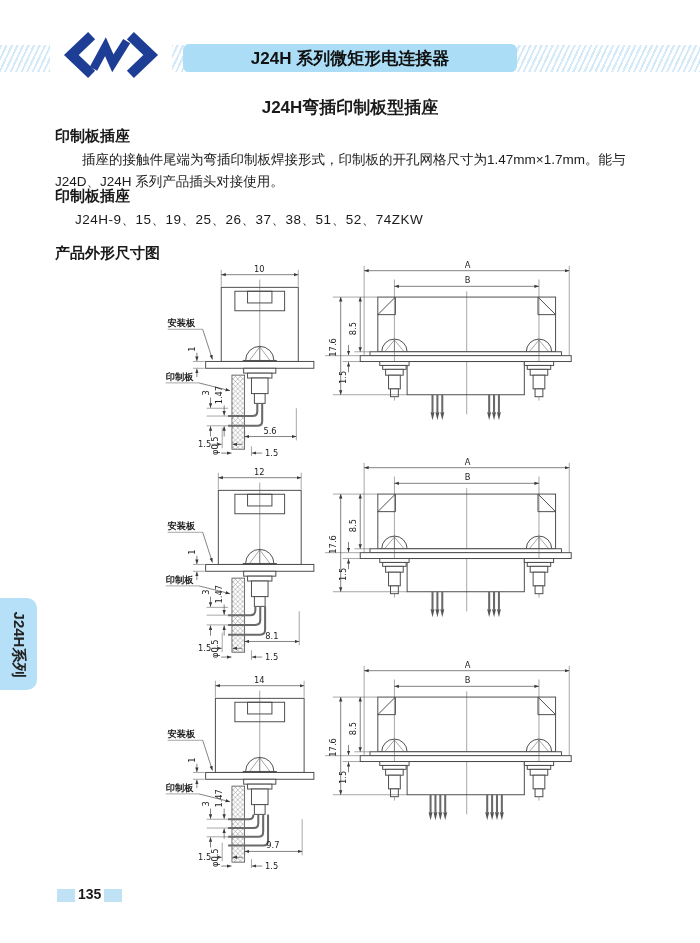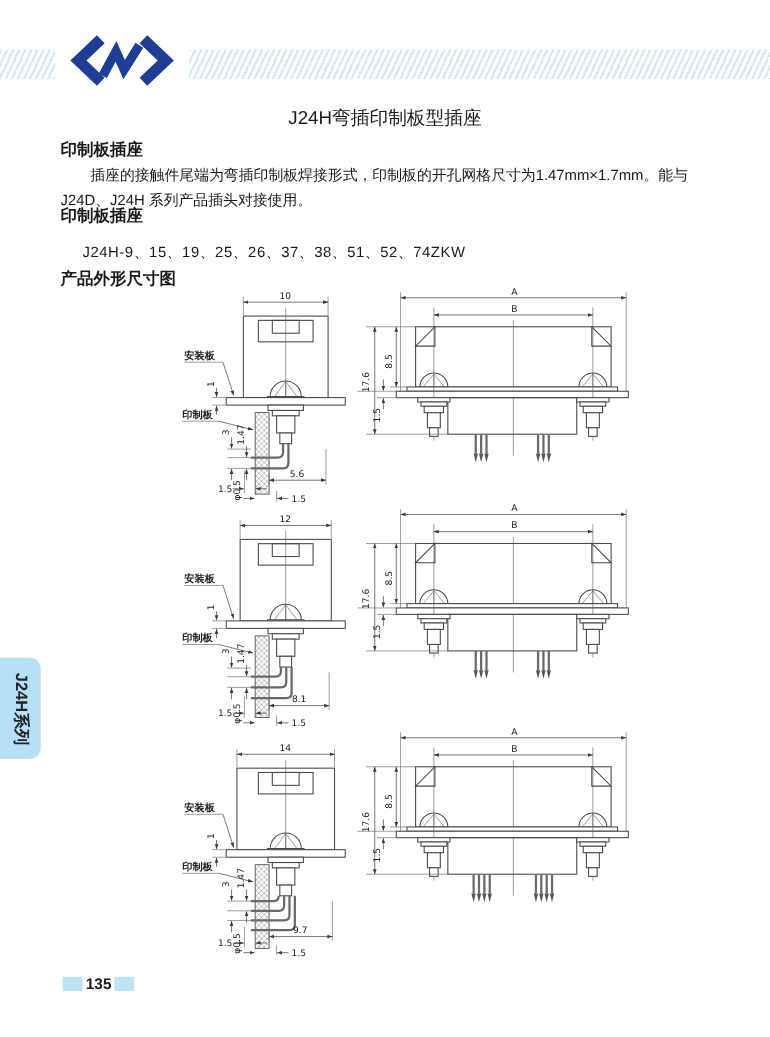--- a/index.html
+++ b/index.html
@@ -7,31 +7,31 @@
         font-family:"Liberation Sans",sans-serif;color:#1a1a1a;}
   
   .band{position:absolute;left:0;top:45px;width:700px;height:27px;
         background:repeating-linear-gradient(115deg,#d4eaf8 0 2px,#ffffff 2px 5px);}
   .logo-box{position:absolute;left:50px;top:26px;width:122px;height:58px;background:#fff;
         border-radius:12px;display:flex;align-items:center;justify-content:center;}
   .title-pill{position:absolute;left:183px;top:44px;width:334px;height:28px;background:#abdef6;
         border-radius:6px;display:flex;align-items:center;justify-content:center;
         font-weight:bold;font-size:17px;color:#111;}
   .page-title{position:absolute;left:0;top:96px;width:700px;text-align:center;
-        font-size:17px;font-weight:normal;}
+        font-size:17px;font-weight:bold;}
   .sec-head{position:absolute;left:55px;font-size:15px;font-weight:bold;}
   .para{position:absolute;left:55px;top:149px;width:600px;font-size:13.5px;line-height:22px;
         text-indent:2em;}
   .pnline{position:absolute;left:75px;font-size:13.5px;letter-spacing:.5px;}
   
   .side-tab{position:absolute;left:0;top:598px;width:37px;height:92px;background:#b5e0f7;
         border-radius:0 10px 10px 0;display:flex;align-items:center;justify-content:center;}
   .side-tab span{transform:rotate(90deg);white-space:nowrap;font-size:15px;font-weight:bold;color:#222;}
   
-  .footer{position:absolute;left:57px;top:886px;display:flex;align-items:center;}
+  .footer{position:absolute;left:57px;top:886px;display:flex;align-items:flex-end;}
   .footer .blk{width:18px;height:13px;background:#bfe2f5;}
   .footer .num{font-size:14px;font-weight:bold;padding:0 3px;}
   
   svg.dwg{position:absolute;overflow:visible;}
   svg.dwg .o{fill:none;stroke:#4a4a4a;stroke-width:1;}
   svg.dwg .wf{fill:#fff;stroke:#4a4a4a;stroke-width:1;}
   svg.dwg .t{fill:none;stroke:#5a5a5a;stroke-width:.55;}
   svg.dwg .d{fill:none;stroke:#4a4a4a;stroke-width:.7;}
   svg.dwg .pin{fill:none;stroke:#6a6a6a;stroke-width:2.1;}
   svg.dwg text{font-family:"DejaVu Sans",sans-serif;font-size:8.5px;fill:#222;stroke:none;}
@@ -43,26 +43,29 @@
 <div class="page">
 
   <div class="band"></div>
   <div class="logo-box">
     <svg width="106" height="48" viewBox="0 0 110 52">
       <polyline points="34,5 12,26 34,47" fill="none" stroke="#1e3e96" stroke-width="11"></polyline>
       <polyline points="76,5 98,26 76,47" fill="none" stroke="#1e3e96" stroke-width="11"></polyline>
       <polyline points="36,41 49,17 57,35 72,11" fill="none" stroke="#1e3e96" stroke-width="9" stroke-linejoin="miter"></polyline>
     </svg>
   </div>
+  <div class="title-pill">
+    <span>J24H 系列微矩形电连接器</span>
+  </div>
 
   <div class="page-title">J24H弯插印制板型插座</div>
   <div class="sec-head" style="top:127px">印制板插座</div>
   <div class="para">插座的接触件尾端为弯插印制板焊接形式，印制板的开孔网格尺寸为1.47mm×1.7mm。能与J24D、J24H 系列产品插头对接使用。</div>
   <div class="sec-head" style="top:187px">印制板插座</div>
-  <div class="pnline" style="top:221px">J24H-9、15、19、25、26、37、38、51、52、74ZKW</div>
+  <div class="pnline" style="top:211px">J24H-9、15、19、25、26、37、38、51、52、74ZKW</div>
   <div class="sec-head" style="top:244px">产品外形尺寸图</div>
 
   <svg class="dwg" style="left:150px;top:262px" width="200" height="195" viewBox="0 0 205 200">
     <defs>
       <marker id="awl1" viewBox="0 0 10 8" markerWidth="7" markerHeight="5.6" refX="9.5" refY="4" orient="auto-start-reverse">
           <path d="M0,.5 L9.5,4 L0,7.5 Z" fill="#3a3a3a"></path>
         </marker>
       <pattern id="hl1" width="5" height="5" patternUnits="userSpaceOnUse">
           <path d="M0,5 L5,0 M0,0 L5,5" stroke="#8a8a8a" stroke-width=".5"></path>
         </pattern>

